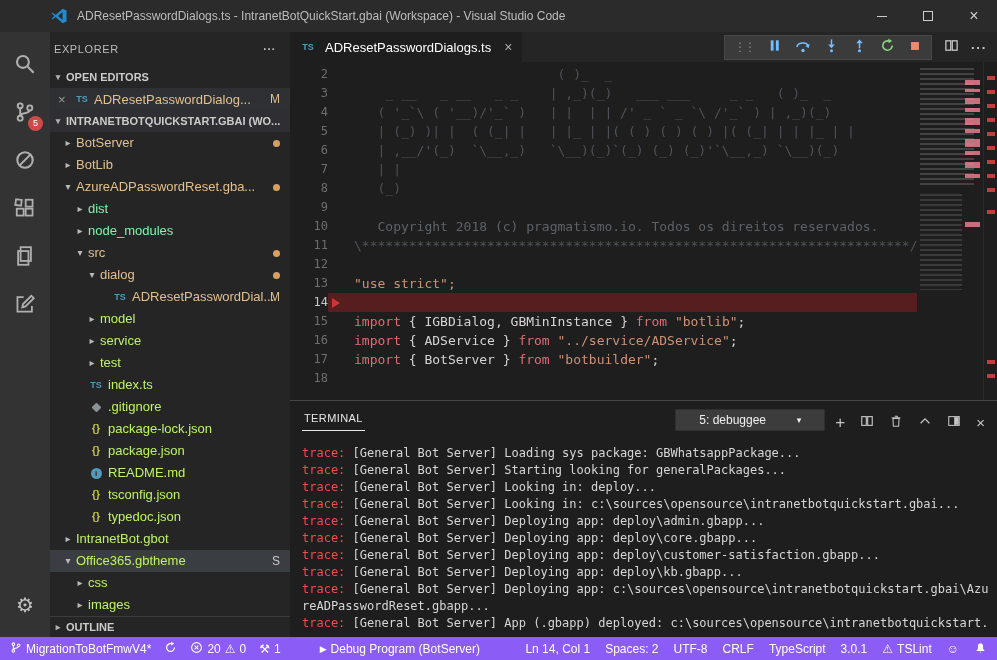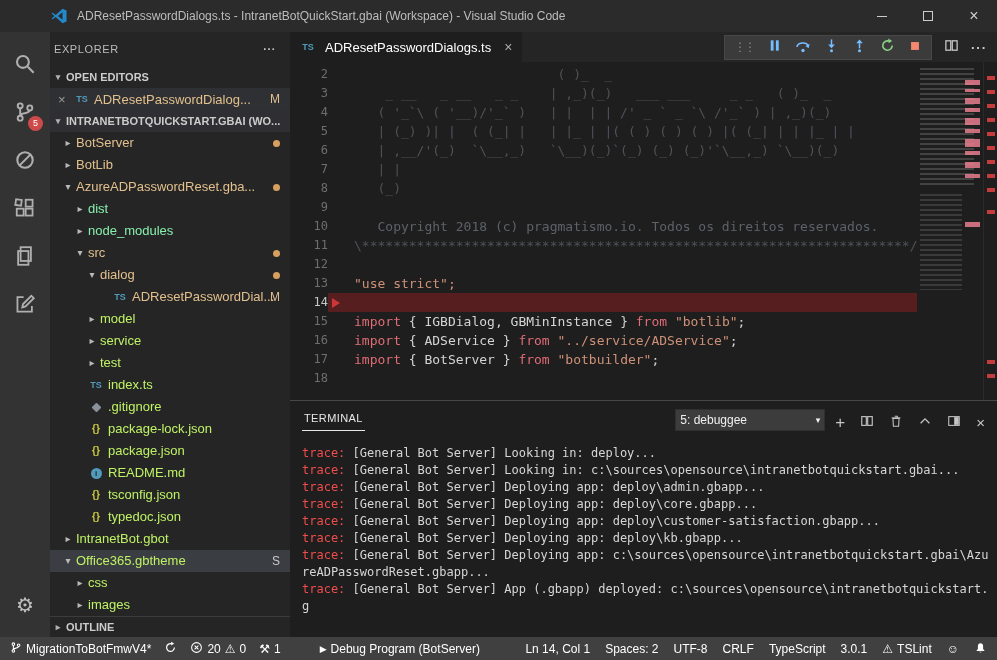--- a/index.html
+++ b/index.html
@@ -94,31 +94,31 @@
   .mm-mark { position:absolute; left:48px; width:15px; background:#e67c8d; opacity:.85; }
   .ruler { width:14px; flex:none; position:relative; border-left:1px solid #2a2a2a; }
   .rl-mark { position:absolute; left:3px; width:8px; height:4px; background:#c43c3c; }
 
   
   .panel { flex:1; display:flex; flex-direction:column; border-top:1px solid #474747; min-height:0; }
   .panel-header { height:30px; flex:none; display:flex; align-items:flex-end; padding:0 12px; gap:10px; }
   .panel-tab { font-size:11px; letter-spacing:.4px; color:#e7e7e7; border-bottom:1px solid #e7e7e7; padding:7px 2px 6px; }
   .ph-spacer { flex:1; }
   .term-select { background:#3c3c3c; border:1px solid #2f2f2f; color:#f0f0f0; font-size:12px; height:22px;
-    min-width:150px; display:flex; align-items:center; justify-content:space-between; padding:0 4px; gap:18px; }
+    min-width:150px; display:flex; align-items:center; justify-content:space-between; padding:0 23px; gap:18px; }
   .ph-icons { display:flex; align-items:center; gap:15px; color:#c5c5c5; }
   .ph-plus { font-size:17px; line-height:16px; }
   .ph-x { font-size:15px; }
   .term { flex:1; overflow:hidden; padding:14px 0 0 12px; }
   .term-line { font-family:"DejaVu Sans Mono",monospace; font-size:12px; line-height:17px; color:#d6d6d6;
     white-space:pre-wrap; word-break:break-all; max-width:688px; }
   .trace { color:#f14c4c; }
 
   
-  .statusbar { height:23px; flex:none; background:#404040; color:#ffffff; display:flex; align-items:center;
+  .statusbar { height:23px; flex:none; background:#8b5cf6; color:#ffffff; display:flex; align-items:center;
     font-size:12px; padding:0 10px; gap:13px; }
   .sb-item { display:flex; align-items:center; gap:4px; white-space:nowrap; }
   .sb-debug { margin-left:26px; }
   .sb-right { margin-left:auto; display:flex; align-items:center; gap:15px; }
   .warn-glyph { font-size:12px; }
   .play-glyph { font-size:9px; }
 </style>
 </head>
 <body>
 
@@ -447,20 +447,22 @@
                   <polyline points="3,10.5 8,5.5 13,10.5"></polyline>
                 </svg></span>
             <span><svg width="14" height="14" viewBox="0 0 16 16">
                   <rect x="2" y="3" width="12" height="10" fill="none" stroke="#c5c5c5" stroke-width="1.2"></rect>
                   <rect x="8.2" y="3.6" width="5.2" height="8.8" fill="#c5c5c5"></rect>
                 </svg></span>
             <span class="ph-x">×</span>
           </div>
         </div>
         <div class="term">
+            <div class="term-line"><span class="trace">trace:</span> [General Bot Server] Loading sys package: GBWhatsappPackage...</div>
+            <div class="term-line"><span class="trace">trace:</span> [General Bot Server] Starting looking for generalPackages...</div>
             <div class="term-line"><span class="trace">trace:</span> [General Bot Server] Looking in: deploy...</div>
             <div class="term-line"><span class="trace">trace:</span> [General Bot Server] Looking in: c:\sources\opensource\intranetbotquickstart.gbai...</div>
             <div class="term-line"><span class="trace">trace:</span> [General Bot Server] Deploying app: deploy\admin.gbapp...</div>
             <div class="term-line"><span class="trace">trace:</span> [General Bot Server] Deploying app: deploy\core.gbapp...</div>
             <div class="term-line"><span class="trace">trace:</span> [General Bot Server] Deploying app: deploy\customer-satisfaction.gbapp...</div>
             <div class="term-line"><span class="trace">trace:</span> [General Bot Server] Deploying app: deploy\kb.gbapp...</div>
             <div class="term-line"><span class="trace">trace:</span> [General Bot Server] Deploying app: c:\sources\opensource\intranetbotquickstart.gbai\AzureADPasswordReset.gbapp...</div>
             <div class="term-line"><span class="trace">trace:</span> [General Bot Server] App (.gbapp) deployed: c:\sources\opensource\intranetbotquickstart.g</div>
           </div>
       </div>

